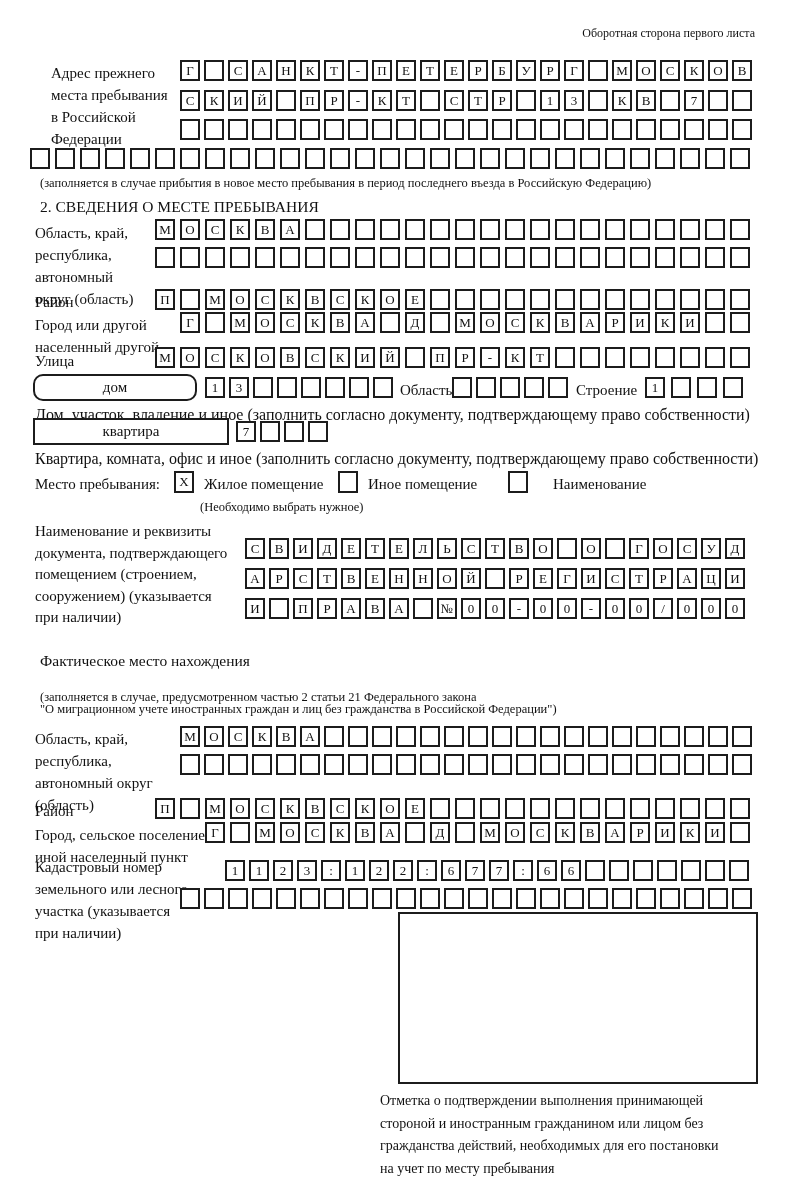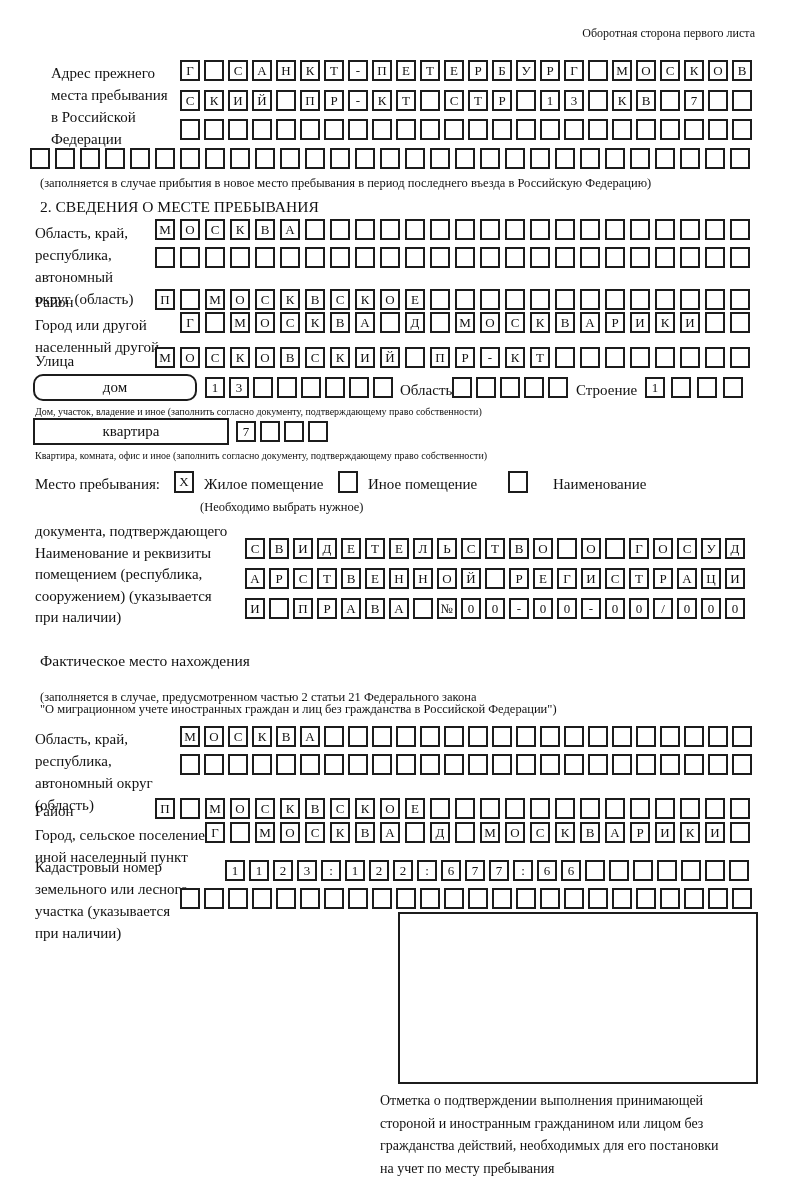--- a/index.html
+++ b/index.html
@@ -1,19 +1,19 @@
 <!DOCTYPE html>
 <html><head>
 <meta charset="utf-8">
 <style>
   html,body{margin:0;padding:0;background:#fff;}
   body{width:800px;height:1180px;position:relative;font-family:"Liberation Serif",serif;color:#111;}
   .abs{position:absolute;}
   .lbl{font-size:15px;line-height:22px;}
-  .small{font-size:10px;}
+  .small{font-size:16px;}
   .tiny{font-size:12.5px;}
   .bold{font-weight:normal;}
   .center{margin-left:40px;}
   .cells{display:flex;gap:4px;}
   .cells.g5{gap:5px;}
   .cells.g6{gap:6px;}
   .cell{box-sizing:border-box;flex:none;width:20px;height:21px;border:2px solid #1c1c1c;
         display:flex;align-items:center;justify-content:center;
         font-family:"Liberation Serif",serif;font-size:13px;background:#fff;}
   .bigbox{box-sizing:border-box;border:2px solid #1c1c1c;display:flex;align-items:center;justify-content:center;font-size:15px;background:#fff;}
@@ -330,23 +330,23 @@
 <div class="abs lbl" style="top:473px;left:35px;">Место пребывания:</div>
 <div class="abs checkbox" style="top:471px;left:174px;">X</div>
 <div class="abs lbl" style="top:473px;left:204px;">Жилое помещение</div>
 <div class="abs checkbox" style="top:471px;left:338px;"></div>
 <div class="abs lbl" style="top:473px;left:368px;">Иное помещение</div>
 <div class="abs checkbox" style="top:471px;left:508px;"></div>
 <div class="abs lbl" style="top:473px;left:553px;">Наименование</div>
 <div class="abs tiny center" style="top:500px;left:160px;width:320px;">(Необходимо выбрать нужное)</div>
 
 <div class="abs lbl" style="top:521px;left:35px;line-height:21.5px;">
+  <div>Наименование и реквизиты</div>
   <div>документа, подтверждающего</div>
-  <div>Наименование и реквизиты</div>
-  <div>помещением (республика,</div>
+  <div>помещением (строением,</div>
   <div>сооружением) (указывается</div>
   <div>при наличии)</div>
 </div>
 <div class="abs cells" style="top:538px;left:245px;">
     <div class="cell">С</div>
     <div class="cell">В</div>
     <div class="cell">И</div>
     <div class="cell">Д</div>
     <div class="cell">Е</div>
     <div class="cell">Т</div>

